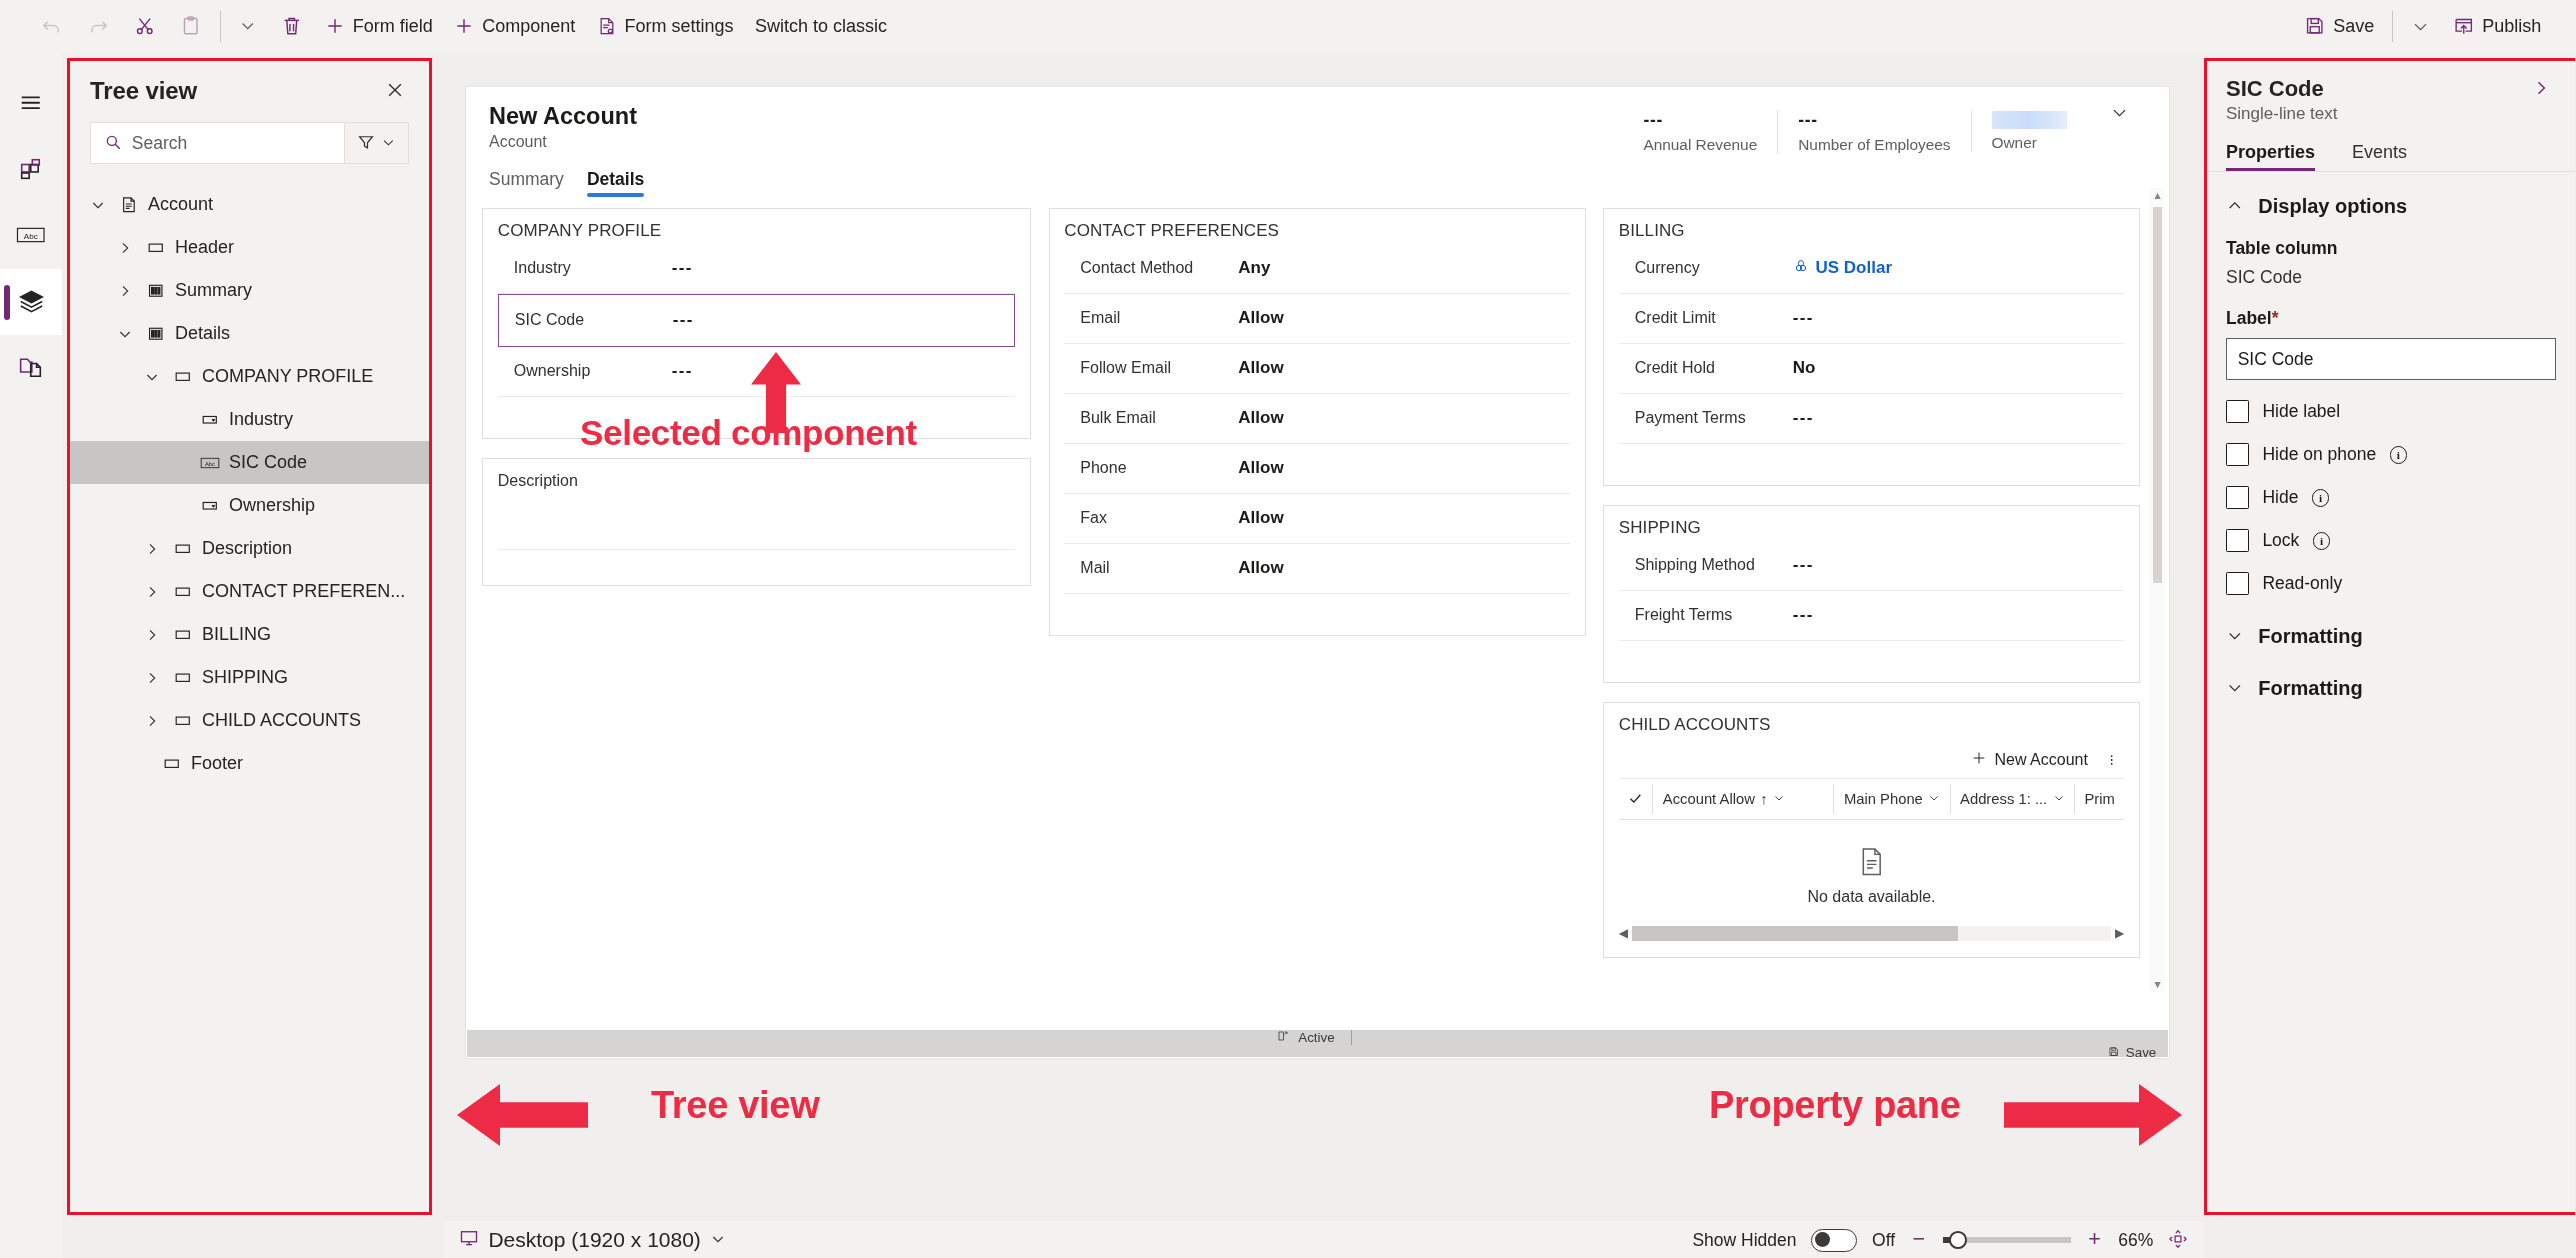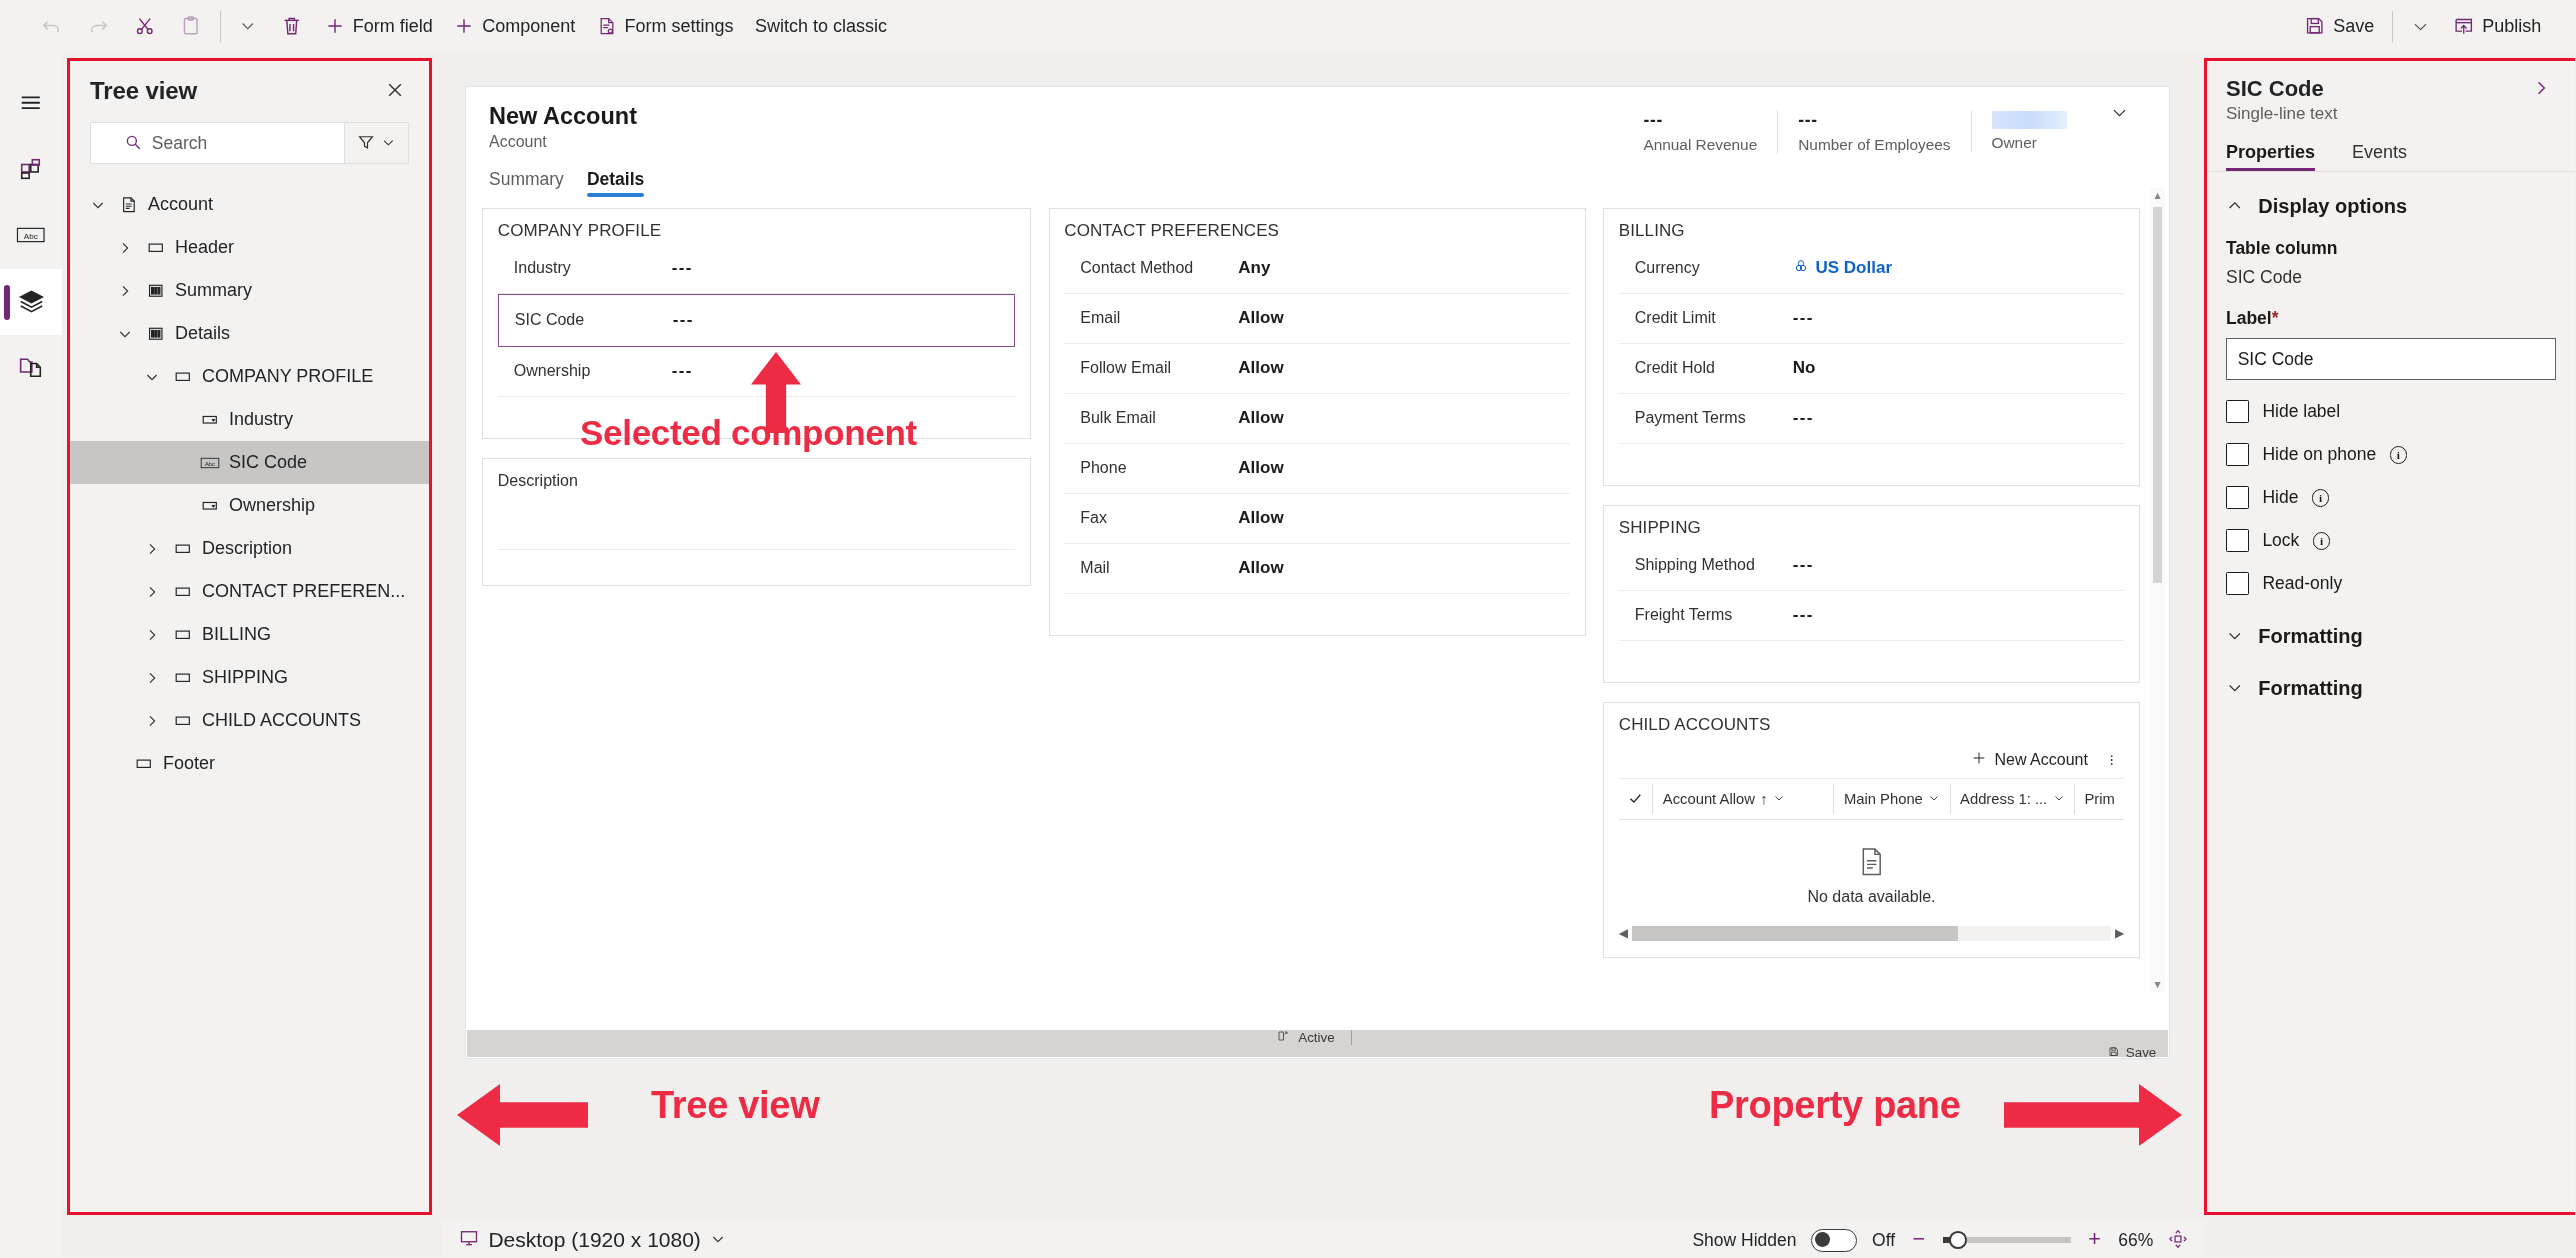--- a/index.html
+++ b/index.html
@@ -53,21 +53,21 @@
   }
   #tv-head {
     display:flex; align-items:flex-start; justify-content:space-between;
     padding:16px 20px 0 20px;
   }
   #tv-title { font-size:24px; font-weight:600; color:#242424; letter-spacing:-0.1px; }
   #tv-close { font-size:22px; color:#323130; line-height:1; cursor:default; padding:2.7px 4px; }
 
   #tv-searchrow {
     margin:16px 20px 0 20px; display:flex; align-items:center;
-    background:#fff; border:0.7px solid #e1dfdd; height:42px;padding-left:20px;
+    background:#fff; border:0.7px solid #e1dfdd; height:42px;
   }
   #tv-search {
     flex:1; display:flex; align-items:center; gap:9.4px; padding-left:13.4px; height:40px;
     background:#fff;
   }
   #tv-search-text { font-size:17.5px; color:#605e5c; }
   #tv-filter {
     width:64px; height:40px; background:#f3f2f1; display:flex; align-items:center;
     justify-content:center; gap:5.4px; border-left:0.7px solid #e1dfdd;
   }
@@ -601,21 +601,21 @@
             <path d="M9 5 L16 12 L9 19"></path>
           </svg>
         </span>
         <span class="ticon">
           <svg width="17.5" height="17.5" viewBox="0 0 24 24" fill="none" stroke="#242424" stroke-width="1.6">
             <rect x="3" y="7" width="18" height="10"></rect>
           </svg>
         </span>
         <span class="tlabel">CHILD ACCOUNTS</span>
       </div>
-      <div class="tnode" style="padding-left: 27px;">
+      <div class="tnode" style="padding-left: 55px;">
         <span class="tchev"></span>
         <span class="ticon">
           <svg width="17.5" height="17.5" viewBox="0 0 24 24" fill="none" stroke="#242424" stroke-width="1.6">
             <rect x="3" y="7" width="18" height="10"></rect>
           </svg>
         </span>
         <span class="tlabel">Footer</span>
       </div>
     </div>
 </div>

